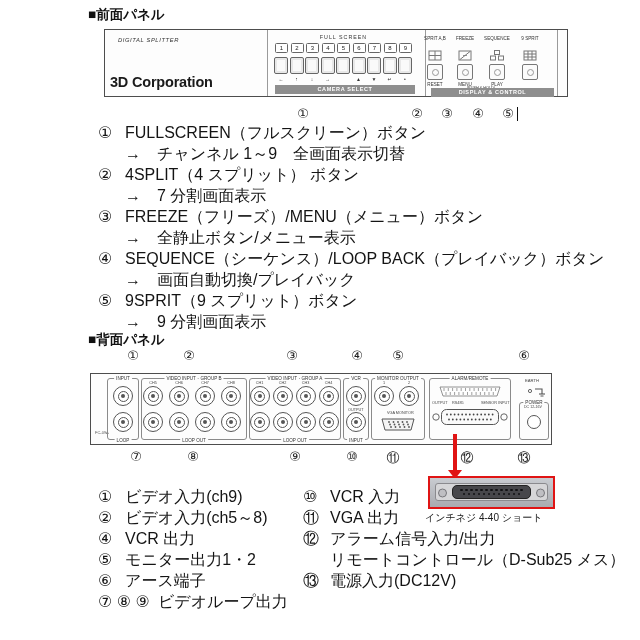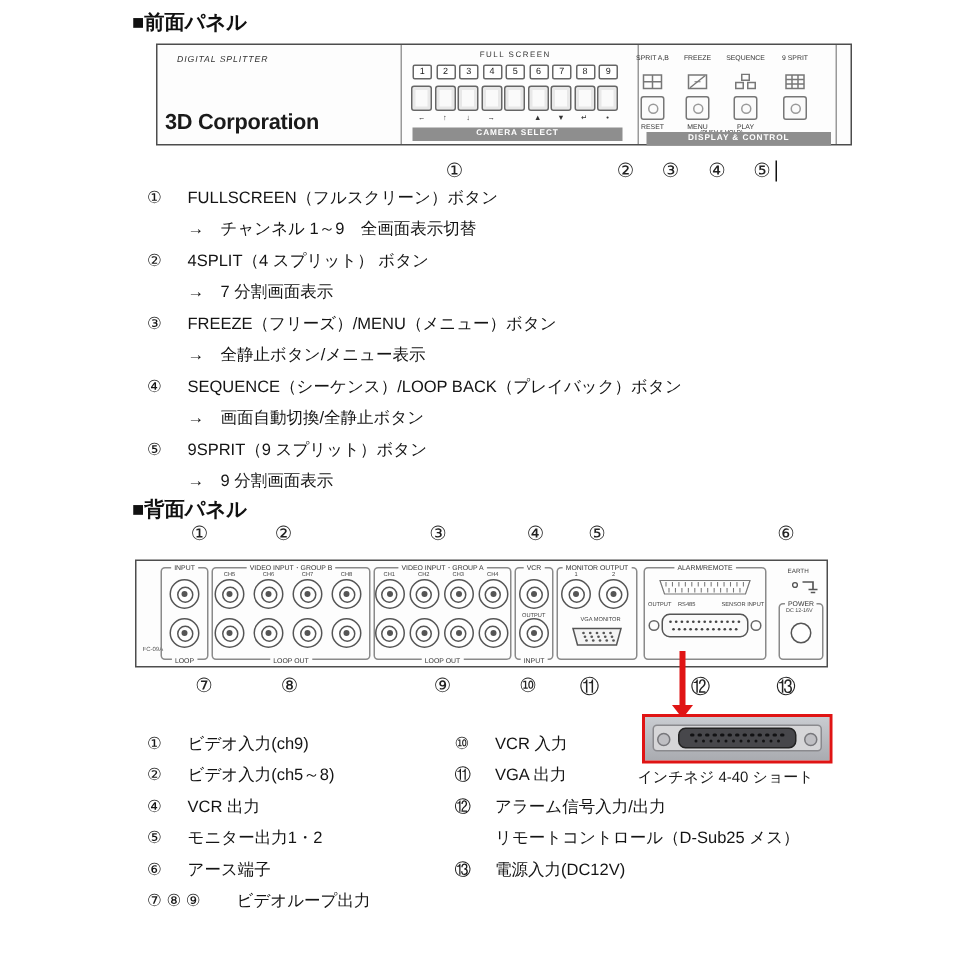--- a/index.html
+++ b/index.html
@@ -21,21 +21,21 @@
            box-sizing:border-box;box-shadow:inset 0 0 0 2px #e8e8e8;}
   .cam-ar{position:absolute;width:14px;font-size:5px;text-align:center;color:#333;}
   .ctl-label{position:absolute;width:48px;font-size:4.6px;text-align:center;white-space:nowrap;color:#333;}
   .ctl-btn{position:absolute;width:16px;height:16px;border:1.2px solid #777;border-radius:2px;background:#fbfbfb;
            box-sizing:border-box;display:flex;align-items:center;justify-content:center;}
   .led{width:5px;height:5px;border:1px solid #999;border-radius:50%;}
   .icon-box{position:absolute;}
 
   
   .callout{position:absolute;font-size:13px;color:#222;width:16px;text-align:center;white-space:nowrap;}
-  .list{position:absolute;font-size:11px;white-space:nowrap;color:#141414;}
+  .list{position:absolute;font-size:16px;white-space:nowrap;color:#141414;}
   .front-list{line-height:21px;}
   .rear-list{line-height:21px;}
   .fl-num{display:inline-block;min-width:27px;}
   .fl-indent{padding-left:27px;}
   .text-cursor{position:absolute;width:1.5px;height:14px;background:#111;}
 
   
   .gbox{position:absolute;border:1px solid #8a8a8a;border-radius:3px;box-sizing:border-box;}
   .glabel{position:absolute;top:-3.5px;left:50%;transform:translateX(-50%);background:#fdfdfd;
           padding:0 2px;font-size:4.6px;white-space:nowrap;color:#333;}
@@ -179,21 +179,21 @@
   <div class="text-cursor" style="left:516.5px;top:107px;"></div>
 
   <div class="list front-list" style="left:98px;top:122px;">
     <div><span class="fl-num">①</span><span>FULLSCREEN（フルスクリーン）ボタン</span></div>
     <div class="fl-indent"><span>→　チャンネル 1～9　全画面表示切替</span></div>
     <div><span class="fl-num">②</span><span>4SPLIT（4 スプリット） ボタン</span></div>
     <div class="fl-indent"><span>→　7 分割画面表示</span></div>
     <div><span class="fl-num">③</span><span>FREEZE（フリーズ）/MENU（メニュー）ボタン</span></div>
     <div class="fl-indent"><span>→　全静止ボタン/メニュー表示</span></div>
     <div><span class="fl-num">④</span><span>SEQUENCE（シーケンス）/LOOP BACK（プレイバック）ボタン</span></div>
-    <div class="fl-indent"><span>→　画面自動切換/全静止ボタン</span></div>
+    <div class="fl-indent"><span>→　画面自動切換/プレイバック</span></div>
     <div><span class="fl-num">⑤</span><span>9SPRIT（9 スプリット）ボタン</span></div>
     <div class="fl-indent"><span>→　9 分割画面表示</span></div>
   </div>
 
   <div class="sec-title" style="left:88px;top:331px;">■背面パネル</div>
 
   <span class="callout" style="left:125px;top:348px;">①</span>
   <span class="callout" style="left:181px;top:348px;">②</span>
   <span class="callout" style="left:284px;top:348px;">③</span>
   <span class="callout" style="left:349px;top:348px;">④</span>
@@ -506,21 +506,21 @@
     </div>
   </div>
   <div class="caption" style="left:425px;top:511px;width:133px;">インチネジ 4-40 ショート</div>
 
   <div class="list rear-list" style="left:98px;top:486px;">
     <div><span class="fl-num">①</span><span>ビデオ入力(ch9)</span></div>
     <div><span class="fl-num">②</span><span>ビデオ入力(ch5～8)</span></div>
     <div><span class="fl-num">④</span><span>VCR 出力</span></div>
     <div><span class="fl-num">⑤</span><span>モニター出力1・2</span></div>
     <div><span class="fl-num">⑥</span><span>アース端子</span></div>
-    <div><span class="fl-num" style="min-width:0;margin-right:24px;">⑦ ⑧ ⑨</span><span>ビデオループ出力</span></div>
+    <div><span class="fl-num" style="min-width:0;margin-right:8px;">⑦ ⑧ ⑨</span><span>ビデオループ出力</span></div>
   </div>
 
   <div class="list rear-list" style="left:303px;top:486px;">
     <div><span class="fl-num">⑩</span><span>VCR 入力</span></div>
     <div><span class="fl-num">⑪</span><span>VGA 出力</span></div>
     <div><span class="fl-num">⑫</span><span>アラーム信号入力/出力</span></div>
     <div class="fl-indent"><span>リモートコントロール（D-Sub25 メス）</span></div>
     <div><span class="fl-num">⑬</span><span>電源入力(DC12V)</span></div>
   </div>
 

